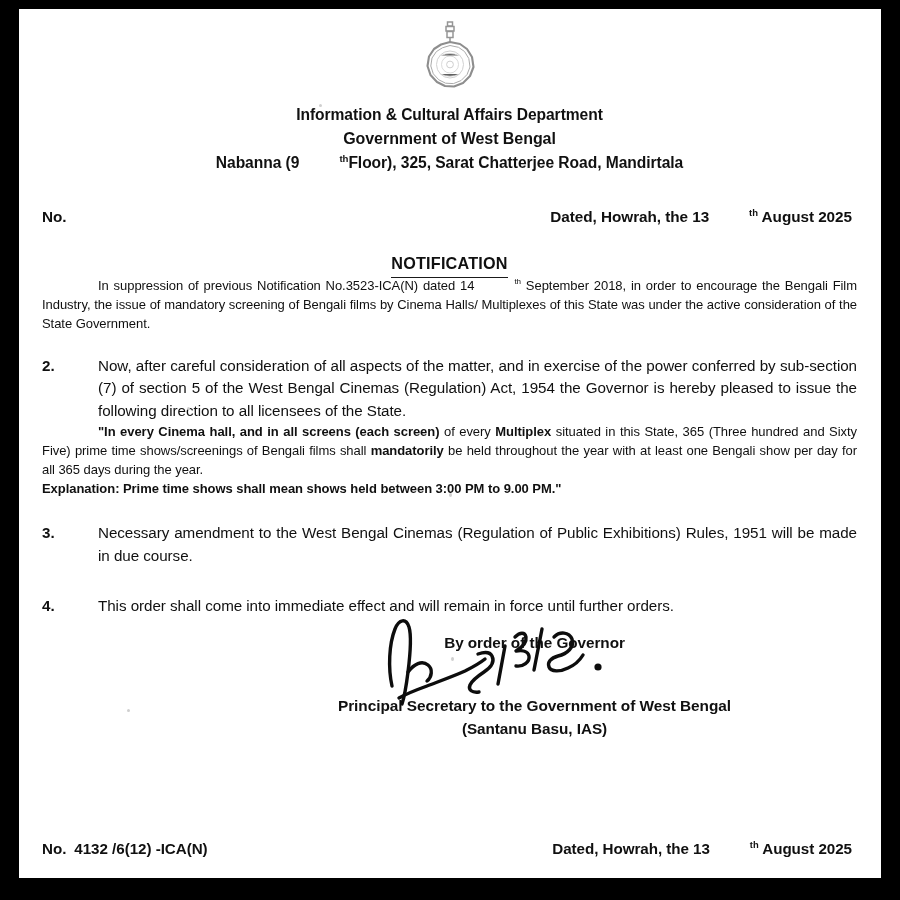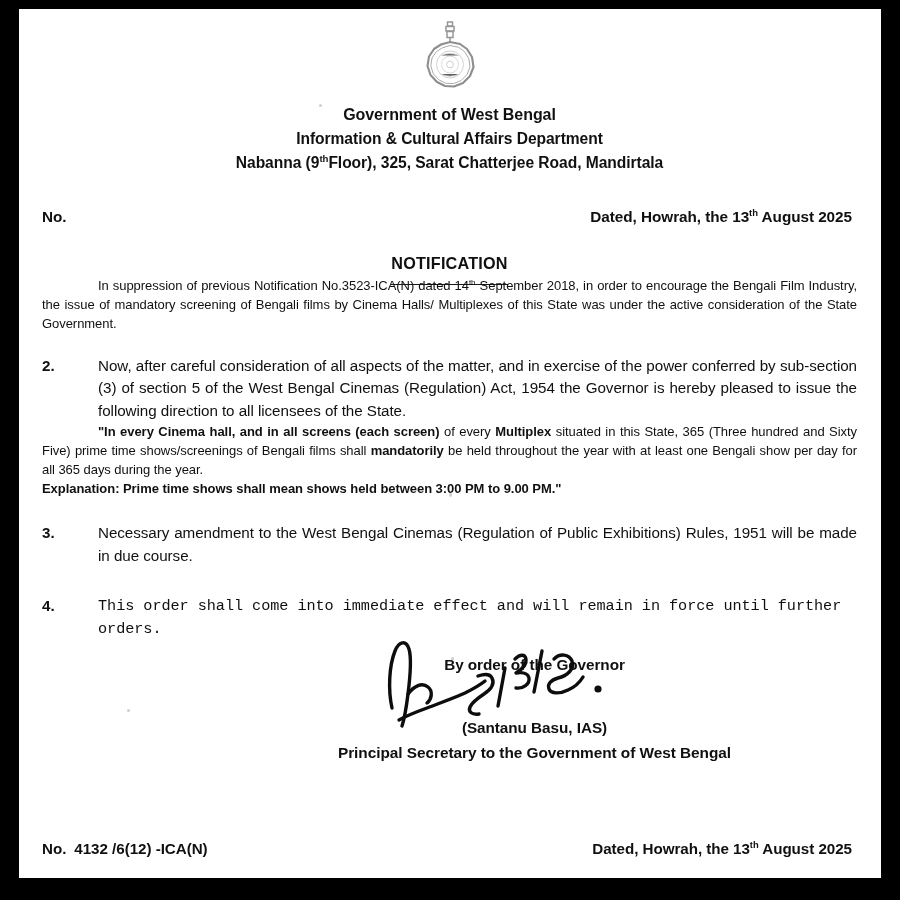--- a/index.html
+++ b/index.html
@@ -57,21 +57,21 @@
   
   .letterhead { text-align: center; margin-top: -4px; }
   .letterhead .lh-line {
     font-weight: bold;
     font-size: 15.6px;
     line-height: 1.52;
     color: #111;
     white-space: nowrap;
   }
   .letterhead .lh-line.lh-1 { font-size: 16px; }
-  sup { font-size: 0.62em; vertical-align: super; line-height: 0; }
+  sup { font-size: 0.62em; vertical-align: super; line-height: 0; padding-left: 40px; }
 
   
   .refrow {
     display: flex;
     justify-content: space-between;
     align-items: baseline;
     margin-top: 31px;
     font-weight: bold;
     font-size: 15.3px;
   }
@@ -82,21 +82,21 @@
   
   .notif-title {
     text-align: center;
     font-weight: bold;
     font-size: 16.2px;
     margin-top: 24px;
     letter-spacing: 0.2px;
   }
   .notif-title span {
     border-bottom: 1.6px solid #1a1a1a;
-    padding-bottom: 12px;
+    padding-bottom: 5px;
   }
 
   
   p.para {
     margin: 0;
     text-align: justify;
     text-justify: inter-word;
     font-size: 13px;
     line-height: 1.47;
   }
@@ -115,21 +115,21 @@
     font-weight: bold;
     font-size: 15.2px;
     line-height: 1.47;
   }
   .numpara .numtext {
     flex: 1 1 auto;
     text-align: justify;
     line-height: 1.47;
     margin-left: -10px;
   }
-  .numpara .numtext.nojustify { text-align: left; font-family: Liberation Mono, monospace; }
+  .numpara .numtext.nojustify { text-align: left; }
 
   b, strong { font-weight: bold; }
 
   
   .sign-block {
     margin-top: 14px;
     position: relative;
     text-align: center;
     padding-left: 170px;
   }
@@ -203,41 +203,41 @@
           <circle cx="33" cy="45.5" r="8.5" fill="none" stroke="#bdbdbd" stroke-width="0.9"></circle>
           <circle cx="33" cy="45.5" r="3.4" fill="none" stroke="#b0b0b0" stroke-width="1"></circle>
           <g stroke="#c2c2c2" stroke-width="0.8">
             <path d="M24 36.5 q9 -4 18 0"></path>
             <path d="M23.5 55 q9.5 4.5 19 0"></path>
           </g>
         </svg>
       </div>
 
       <div class="letterhead">
+        <div class="lh-line">Information &amp; Cultural Affairs Department</div>
         <div class="lh-line lh-1">Government of West Bengal</div>
-        <div class="lh-line">Information &amp; Cultural Affairs Department</div>
         <div class="lh-line"><span>Nabanna (9</span><sup>th</sup><span>Floor), 325, Sarat Chatterjee Road, Mandirtala</span></div>
       </div>
 
       <div class="refrow">
         <div class="ref-left">
           <span class="ref-label">No.</span>
         </div>
         <div class="ref-right"><span>Dated, Howrah, the 13</span><sup>th</sup><span> August 2025</span></div>
       </div>
 
       <div class="notif-title">
         <span>NOTIFICATION</span>
       </div>
 
       <p class="para indent-first para-gap-1"><span>In suppression of previous Notification No.3523-ICA(N) dated 14</span><sup>th</sup><span> September 2018, in order to encourage the Bengali Film Industry, the issue of mandatory screening of Bengali films by Cinema Halls/ Multiplexes of this State was under the active consideration of the State Government.</span></p>
 
       <div class="numpara para-gap-2">
         <span class="num">2.</span>
-        <span class="numtext">Now, after careful consideration of all aspects of the matter, and in exercise of the power conferred by sub-section (3) of section 5 of the West Bengal Cinemas (Regulation) Act, 1954 the Governor is hereby pleased to issue the following direction to all licensees of the State.</span>
+        <span class="numtext">Now, after careful consideration of all aspects of the matter, and in exercise of the power conferred by sub-section (7) of section 5 of the West Bengal Cinemas (Regulation) Act, 1954 the Governor is hereby pleased to issue the following direction to all licensees of the State.</span>
       </div>
 
       <p class="para indent-first para-gap-3"><b>"In every Cinema hall, and in all screens (each screen)</b><span> of every </span><b>Multiplex</b><span> situated in this State, 365 (Three hundred and Sixty Five) prime time shows/screenings of Bengali films shall </span><b>mandatorily</b><span> be held throughout the year with at least one Bengali show per day for all 365 days during the year.</span><br><b>Explanation: Prime time shows shall mean shows held between 3:00 PM to 9.00 PM."</b></p>
 
       <div class="numpara para-gap-4">
         <span class="num">3.</span>
         <span class="numtext">Necessary amendment to the West Bengal Cinemas (Regulation of Public Exhibitions) Rules, 1951 will be made in due course.</span>
       </div>
 
       <div class="numpara para-gap-5">
@@ -261,22 +261,22 @@
             <path d="M143 27 C148 22 153 22 154 27 C155 33 149 38 144 41
                      C150 40 156 41 157 46 C158 52 151 57 144 56"></path>
             <path d="M170 19 L162 60"></path>
             <path d="M182 27 C188 21 197 22 200 29 C203 37 195 44 186 46
                      C179 48 175 52 177 57 C179 62 188 62 196 58
                      C203 55 208 50 211 45"></path>
             <circle cx="226" cy="57" r="3.6" fill="#0d0d0d" stroke="none"></circle>
           </g>
         </svg>
 
+        <div class="sign-line designation">Principal Secretary to the Government of West Bengal</div>
         <div class="sign-line name">(Santanu Basu, IAS)</div>
-        <div class="sign-line designation">Principal Secretary to the Government of West Bengal</div>
       </div>
 
       <div class="footrow">
         <div class="foot-left">
           <span class="foot-label">No.</span>
           <span>4132 /6(12) -ICA(N)</span>
         </div>
         <div class="foot-right"><span>Dated, Howrah, the 13</span><sup>th</sup><span> August 2025</span></div>
       </div>
 

